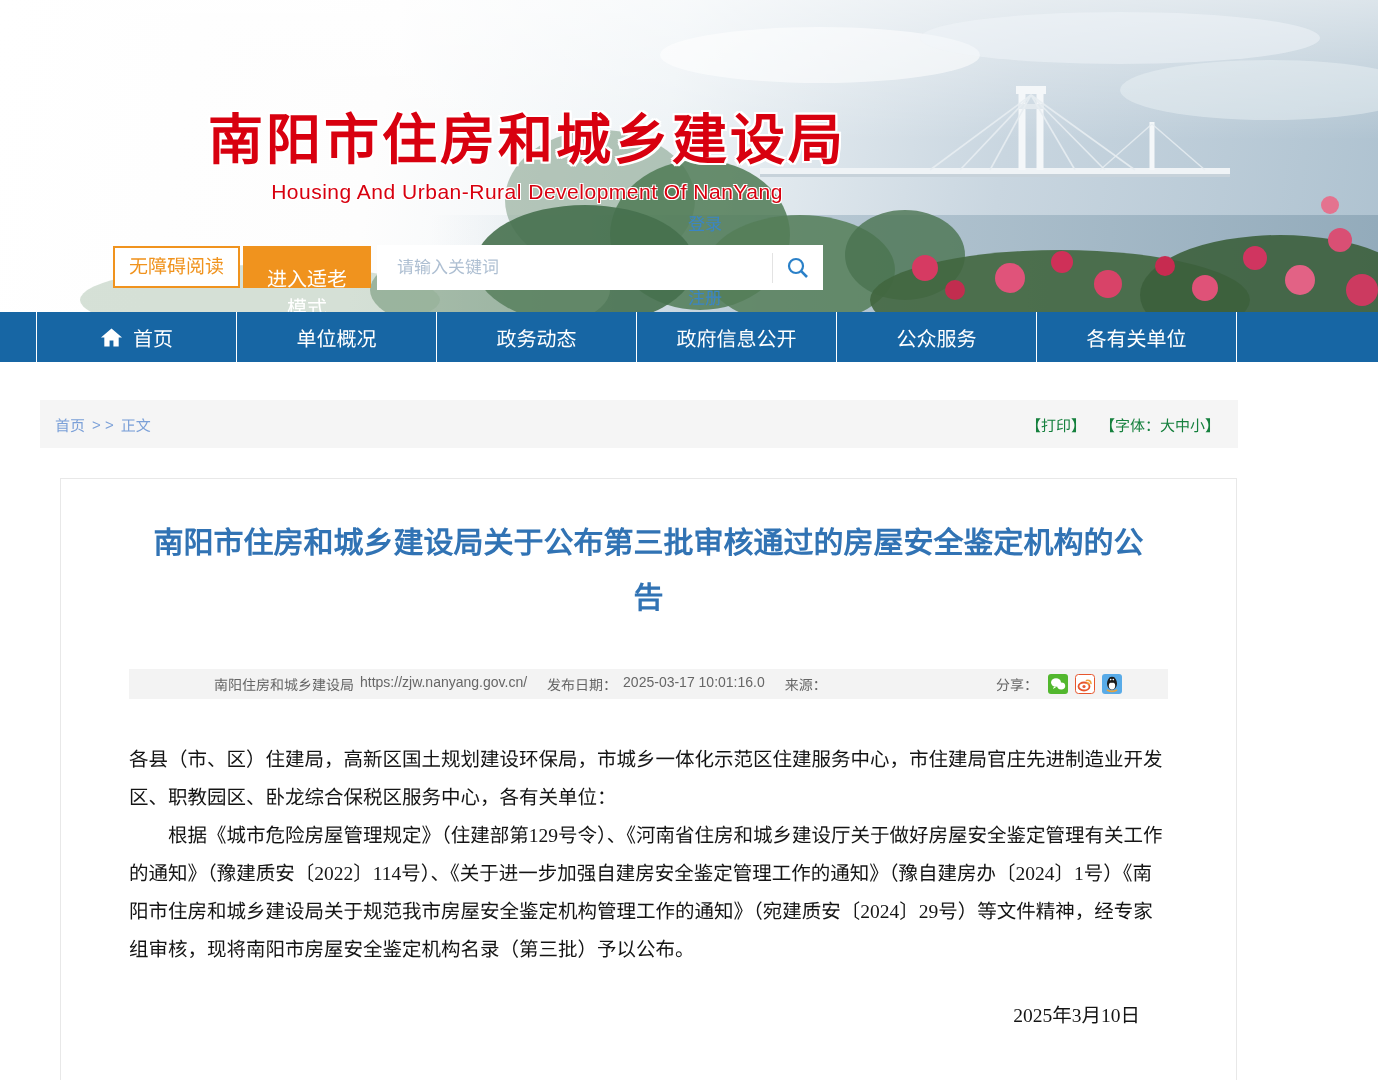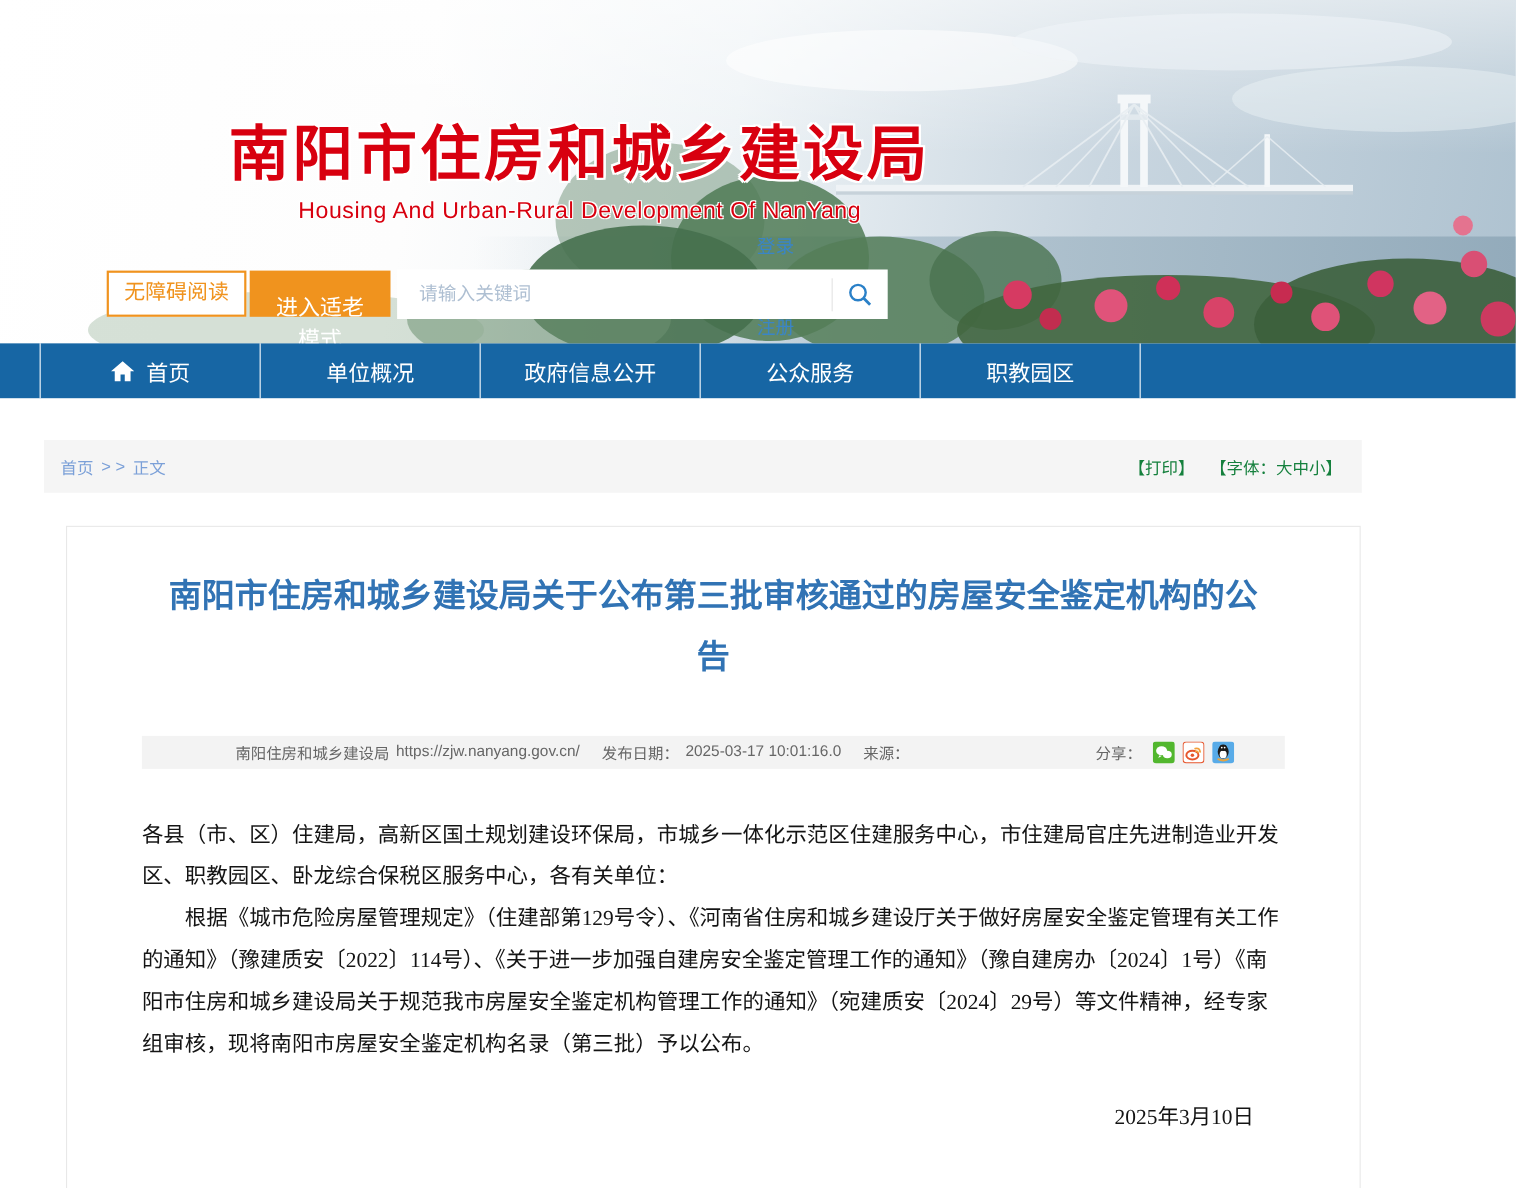--- a/index.html
+++ b/index.html
@@ -24,21 +24,21 @@
   .logo-en {
     margin-top:9px; font-size:21px; font-weight:normal; color:#d8000f; letter-spacing:0.5px;
     text-shadow:-1px -1px 0 #fff, 1px -1px 0 #fff, -1px 1px 0 #fff, 1px 1px 0 #fff;
     text-align:center;
   }
   .top-links { position:absolute; left:688px; top:210px; font-size:17px; color:#3a85c6;
     display:flex; align-items:center; gap:12px;flex-direction:column; }
   .top-links a { color:#3a85c6; }
   .top-links .sep { color:#6fa3cf; }
 
-  .toolbar-row { position:absolute; left:97px; top:246px; display:flex; align-items:flex-start; }
+  .toolbar-row { position:absolute; left:113px; top:246px; display:flex; align-items:flex-start; }
   .btn-outline {
     width:127px; height:42px; background:#fff; border:2px solid #f0931e; color:#f0931e;
     font-size:19px; font-family:inherit; cursor:pointer; line-height:38px; padding:0;
   }
   .btn-solid {
     width:128px; height:42px; background:#f0931e; border:none; color:#fff;
     font-size:20px; font-family:inherit; cursor:pointer; margin-left:3px; padding:17px;
   }
   .search-box {
     margin-left:6px; width:446px; height:45px; background:#fff;
@@ -212,27 +212,30 @@
   <a class="nav-item">
     <svg width="23" height="23" viewBox="0 0 24 24">
       <path d="M12 2.5 L23 12 H19.5 V21.5 H14 V15 H10 V21.5 H4.5 V12 H1 Z" fill="#ffffff"></path>
     </svg>
     <span>首页</span>
   </a>
   <a class="nav-item">
     <span>单位概况</span>
   </a>
   <a class="nav-item">
+    <span>政务动态</span>
+  </a>
+  <a class="nav-item">
     <span>政府信息公开</span>
   </a>
   <a class="nav-item">
     <span>公众服务</span>
   </a>
   <a class="nav-item">
-    <span>职教园区</span>
+    <span>各有关单位</span>
   </a>
   <span class="nav-fill"></span>
 </div>
 
 <div class="crumb-bar">
   <div class="crumb-left">
     <a>首页</a>
     <span>&gt; &gt;</span>
     <span>正文</span>
   </div>

